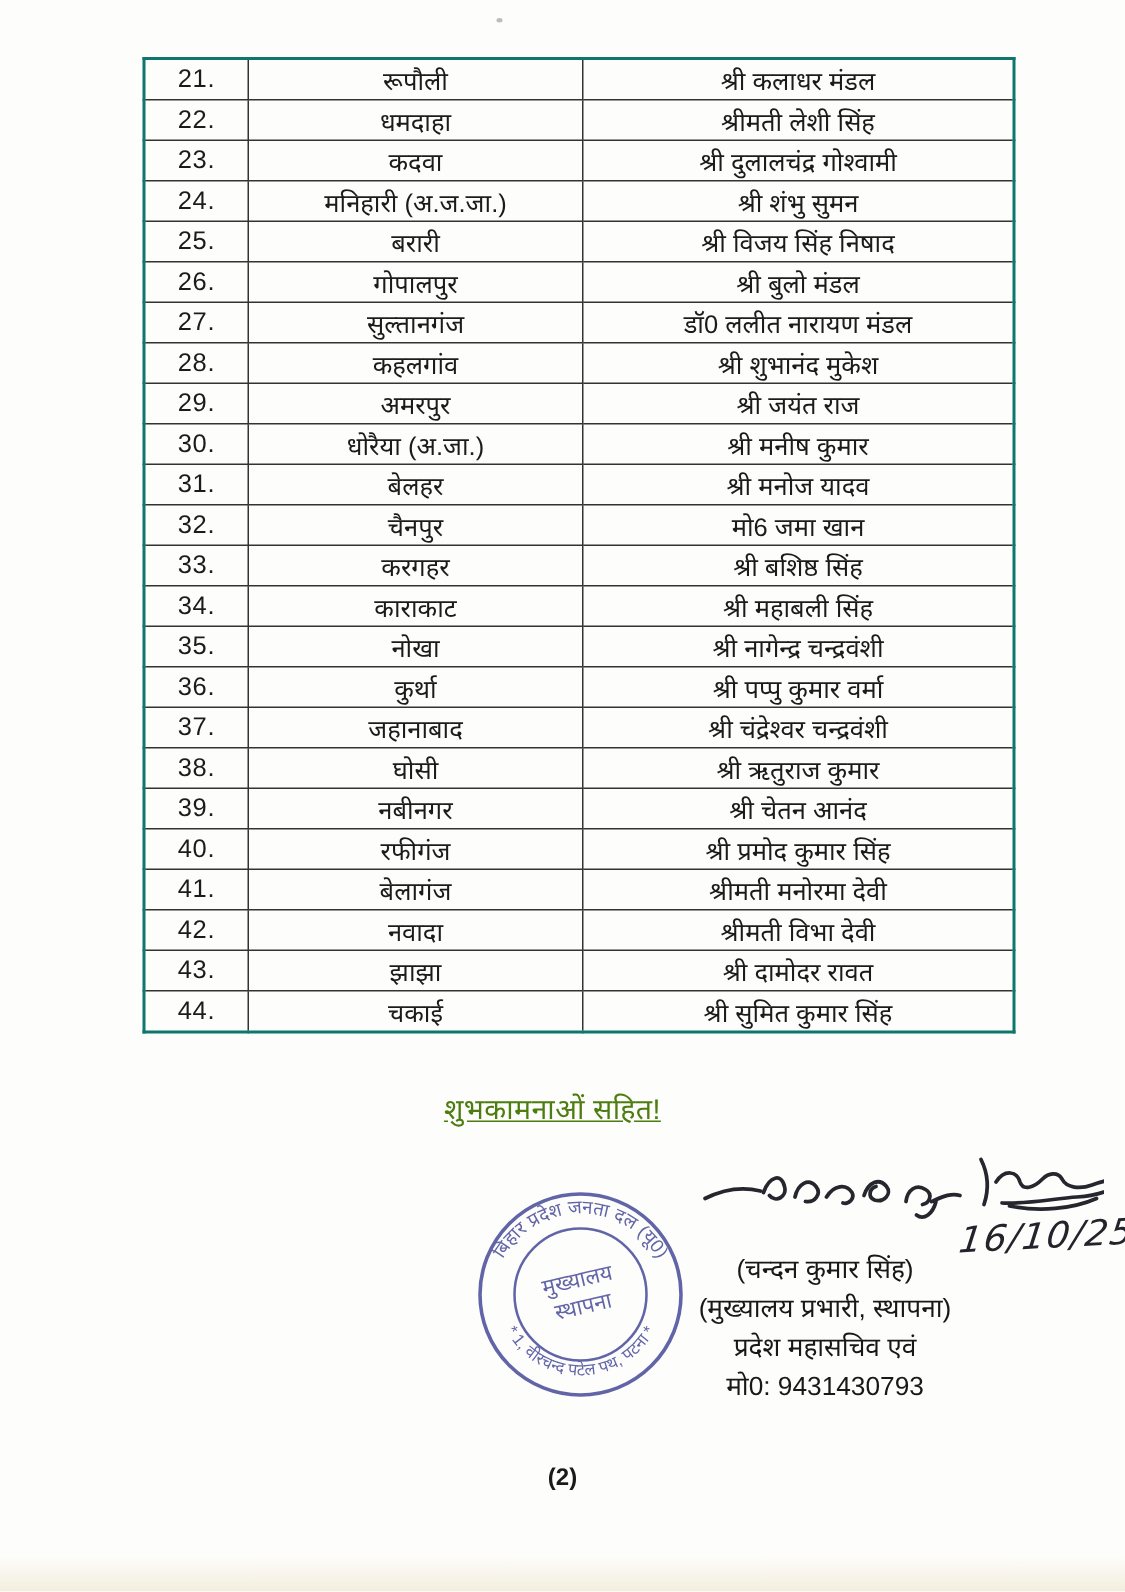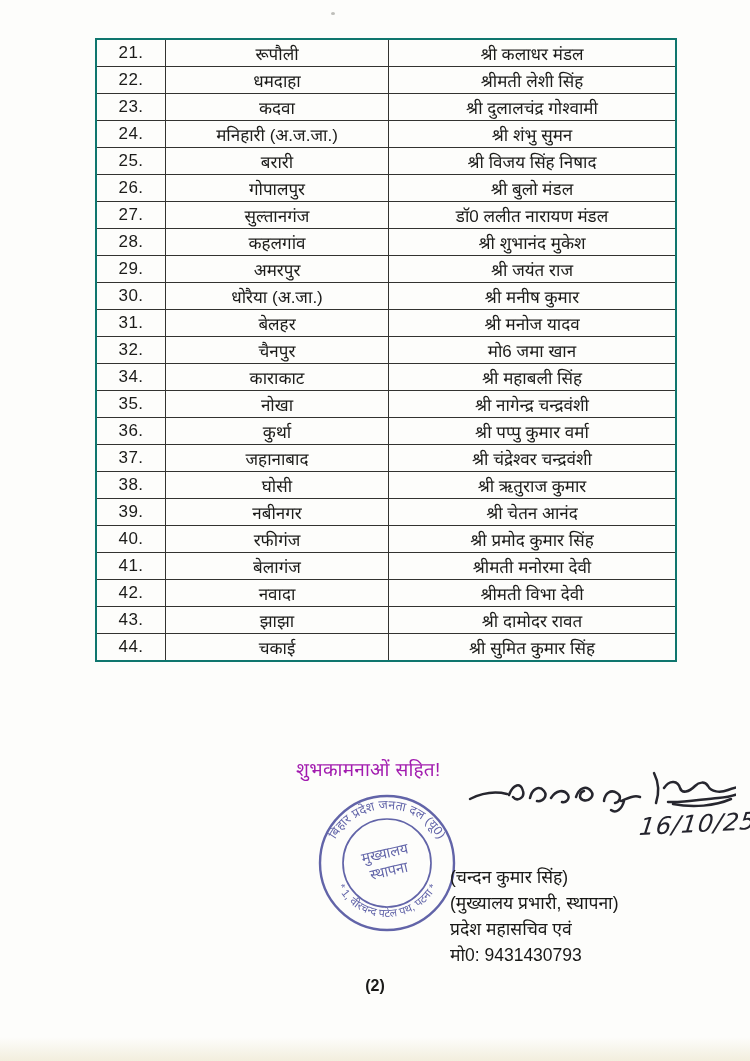--- a/index.html
+++ b/index.html
@@ -33,22 +33,22 @@
     font-size:17px;
     color:#1b1b19;
     white-space:nowrap;
     overflow:hidden;
   }
   td.c-sn{width:60px;font-size:18px;letter-spacing:.5px;color:#141414;}
   td.c-place{width:214px;}
   td.c-name{width:278px;margin-top:35px;}
   
   .closing{
-    position:absolute;left:296px;top:756px;
-    font-size:19px;color:#a21caf;letter-spacing:.3px;
+    position:absolute;left:296px;top:726px;
+    font-size:19px;color:#4d7c0f;letter-spacing:.3px;text-decoration:underline;
   }
   
   .stamp{
     position:absolute;left:312px;top:788px;width:150px;height:150px;
     opacity:.92;pointer-events:none;
   }
   
   .signature{
     position:absolute;left:468px;top:763px;width:268px;height:58px;
   }
@@ -59,22 +59,22 @@
   .sign-date{
     position:absolute;left:640px;top:810px;
     font-family:"DejaVu Sans",sans-serif;
     font-size:24px;font-style:italic;font-weight:500;
     color:#23232c;
     transform:skewX(-10deg) rotate(-3deg);
     letter-spacing:1px;
   }
   
   .sig-block{
-    position:absolute;left:430px;top:864px;width:240px;
-    text-align:left;font-size:17.5px;line-height:26px;color:#181816;margin-left:20px;
+    position:absolute;left:430px;top:833px;width:240px;
+    text-align:center;font-size:17.5px;line-height:26px;color:#181816;
   }
   .sig-block .line{white-space:nowrap;}
   
   .page-num{
     position:absolute;left:345px;top:977px;width:60px;
     text-align:center;font-size:16px;font-weight:bold;color:#1a1a18;
   }
 </style>
 </head>
 <body>
@@ -135,20 +135,25 @@
   </tr>
       <tr>
     <td class="c-sn">31.</td>
     <td class="c-place">बेलहर</td>
     <td class="c-name">श्री मनोज यादव</td>
   </tr>
       <tr>
     <td class="c-sn">32.</td>
     <td class="c-place">चैनपुर</td>
     <td class="c-name">मो6 जमा खान</td>
+  </tr>
+      <tr>
+    <td class="c-sn">33.</td>
+    <td class="c-place">करगहर</td>
+    <td class="c-name">श्री बशिष्ठ सिंह</td>
   </tr>
       <tr>
     <td class="c-sn">34.</td>
     <td class="c-place">काराकाट</td>
     <td class="c-name">श्री महाबली सिंह</td>
   </tr>
       <tr>
     <td class="c-sn">35.</td>
     <td class="c-place">नोखा</td>
     <td class="c-name">श्री नागेन्द्र चन्द्रवंशी</td>

